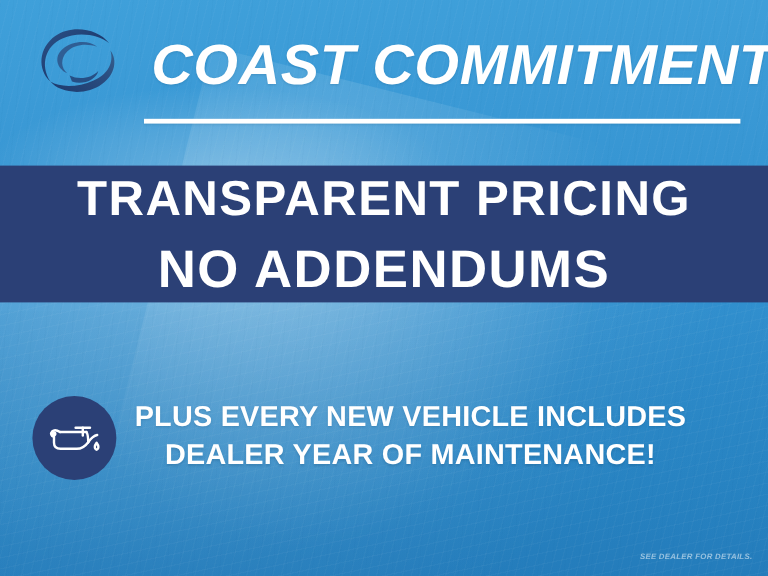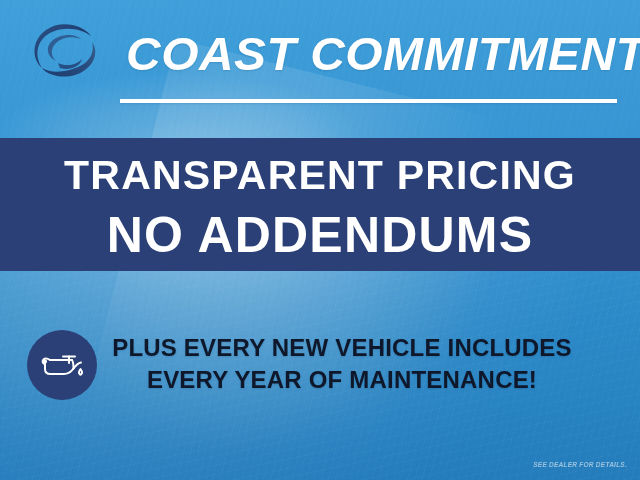--- a/index.html
+++ b/index.html
@@ -132,40 +132,40 @@
     background: #ffffff;
     box-shadow: 0 1px 2px rgba(10,60,100,0.15);
   }
 
   
   .navy-band {
     position: absolute;
     left: 0;
     top: 138px;
     width: 640px;
-    height: 133px;
+    height: 114px;
     background: #2b4076;
     display: flex;
     flex-direction: column;
     align-items: center;
     justify-content: center;
   }
   .navy-line {
     color: #ffffff;
     font-weight: bold;
     white-space: nowrap;
     text-align: center;
   }
   .navy-line-1 {
     font-size: 41px;
     line-height: 52px;
     letter-spacing: 1.2px;
   }
   .navy-line-2 {
-    font-size: 50px;
+    font-size: 44px;
     line-height: 52px;
     letter-spacing: 1.2px;
     margin-top: 8px;
   }
 
   
   .promo {
     position: absolute;
     left: 0;
     top: 322px;
@@ -189,21 +189,21 @@
   .promo-text {
     position: absolute;
     left: 112px;
     top: 0;
     width: 460px;
     height: 84px;
     display: flex;
     flex-direction: column;
     align-items: center;
     justify-content: center;
-    color: #0f172a;
+    color: #ffffff;
     font-weight: bold;
   }
   .promo-line {
     font-size: 24px;
     line-height: 32px;
     letter-spacing: 0.2px;
     white-space: nowrap;
     text-shadow: 0 1px 2px rgba(10,60,100,0.20);
   }
 
@@ -290,19 +290,19 @@
 
           <path d="M41 25.5 C41 24, 42.5 22, 42.5 22 C42.5 22, 44 24, 44 25.5 C44 27, 42.8 27.8, 42.5 27.8 C42.2 27.8, 41 27, 41 25.5 Z"></path>
 
           <circle cx="7" cy="14.5" r="1.1"></circle>
         </g>
       </svg>
     </div>
 
     <div class="promo-text">
       <div class="promo-line">PLUS EVERY NEW VEHICLE INCLUDES</div>
-      <div class="promo-line">EVERY YEAR OF MAINTENANCE!</div>
+      <div class="promo-line">DEALER YEAR OF MAINTENANCE!</div>
     </div>
   </div>
 
   <div class="disclaimer">SEE DEALER FOR DETAILS.</div>
 
 </div>
 
 </body></html>

